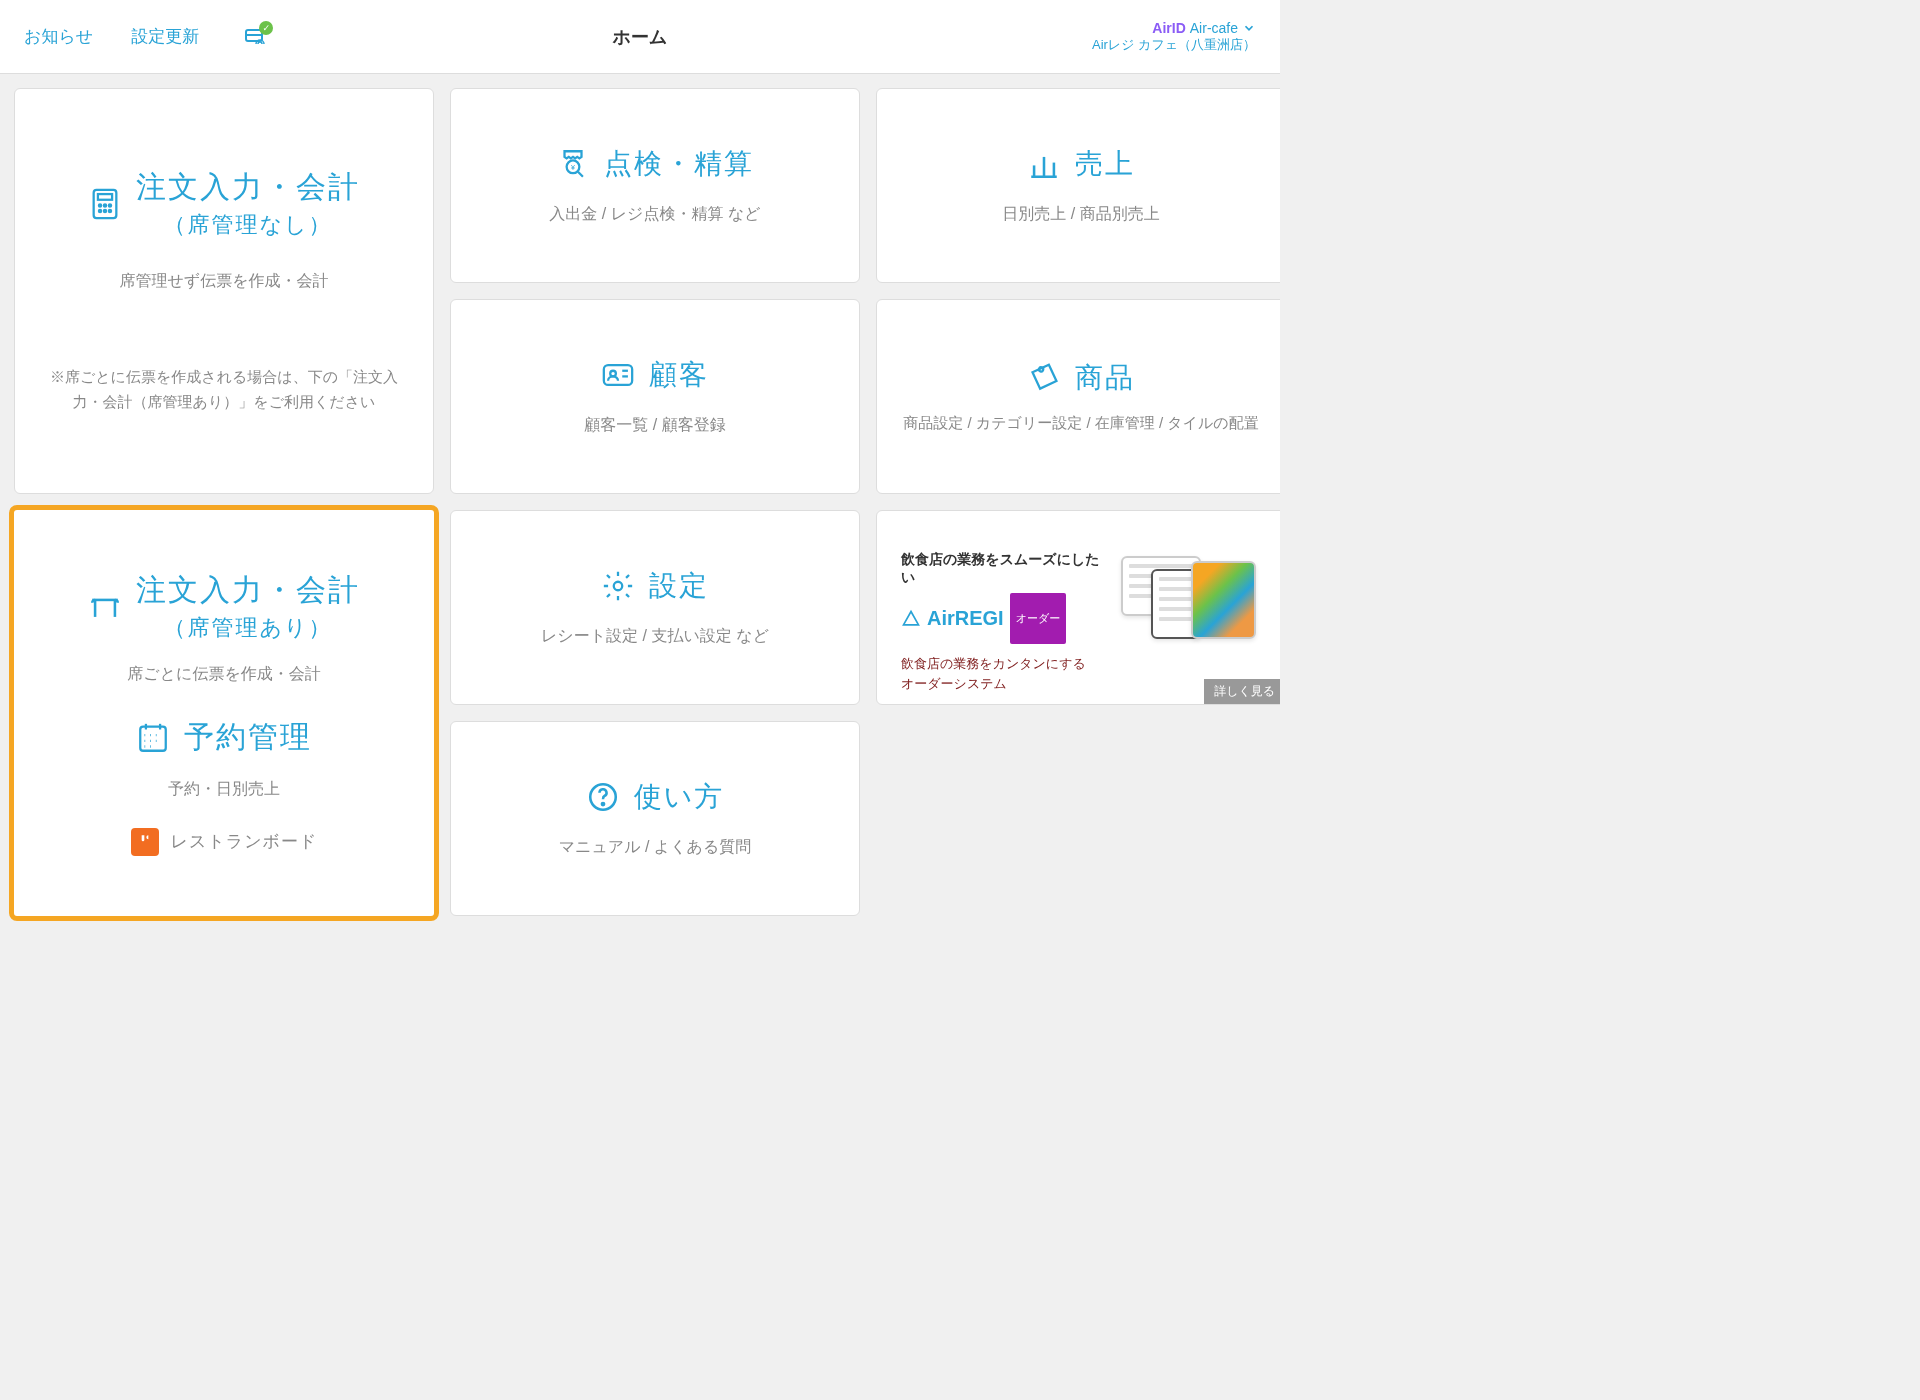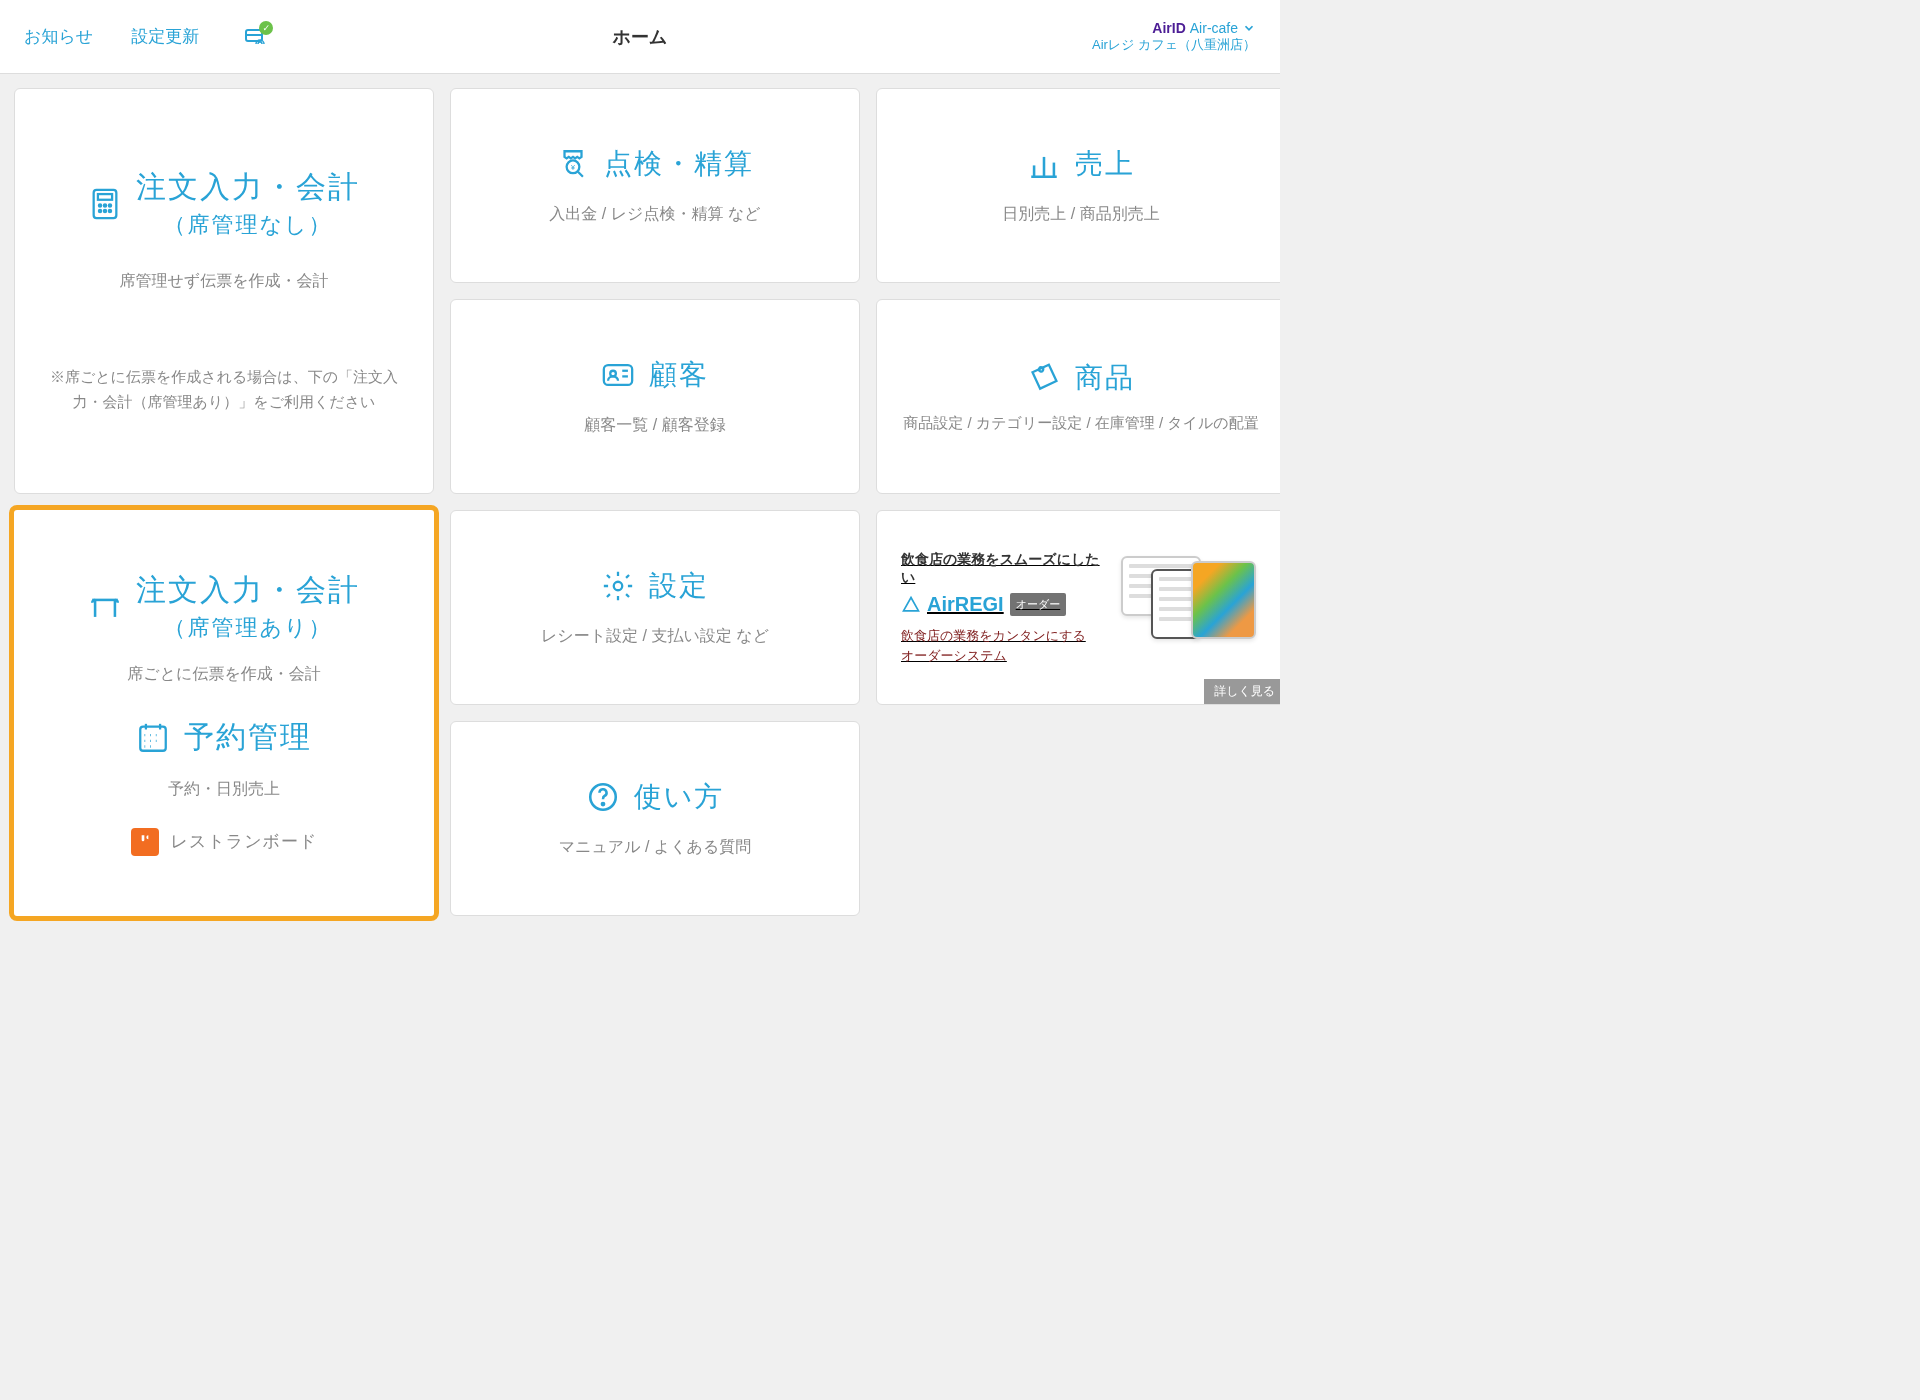--- a/index.html
+++ b/index.html
@@ -86,21 +86,21 @@
 
     .account-line {
       display: flex;
       align-items: center;
       justify-content: flex-end;
       gap: 4px;
       font-size: 14px;
       cursor: pointer;
     }
     .account-id {
-      color: #4c1d95;
+      color: #8b5cf6;
       font-weight: 600;
     }
     .account-cafe {
       color: #29a3d6;
     }
     .chevron {
       color: #29a3d6;
     }
     .store-name {
       color: #29a3d6;
@@ -142,21 +142,20 @@
       padding: 25px;
     }
     .card-settings { grid-row: 3; grid-column: 2; }
     .card-promo {
       grid-row: 3; grid-column: 3;
       position: relative;
       cursor: default;
       padding: 0;
       justify-content: stretch;
       align-items: center;
-      text-decoration: underline;
     }
     .card-howto { grid-row: 4; grid-column: 2; }
 
     .card-title-row {
       display: flex;
       align-items: center;
       gap: 14px;
       margin-bottom: 14px;
     }
 
@@ -265,24 +264,24 @@
     .promo-logo-tri {
       color: #29a3d6;
       font-size: 20px;
     }
     .promo-logo-text {
       color: #29a3d6;
       font-size: 20px;
       font-weight: 600;
     }
     .promo-logo-badge {
-      background: #737373;
+      background: #a21caf;
       color: #fff;
       font-size: 11px;
-      padding: 4px 6px;
+      padding: 18px 6px;
       border-radius: 2px;
     }
     .promo-desc {
       color: #7f1d1d;
       font-size: 13px;
       line-height: 1.5;
     }
     .promo-devices {
       width: 140px;
       height: 90px;

